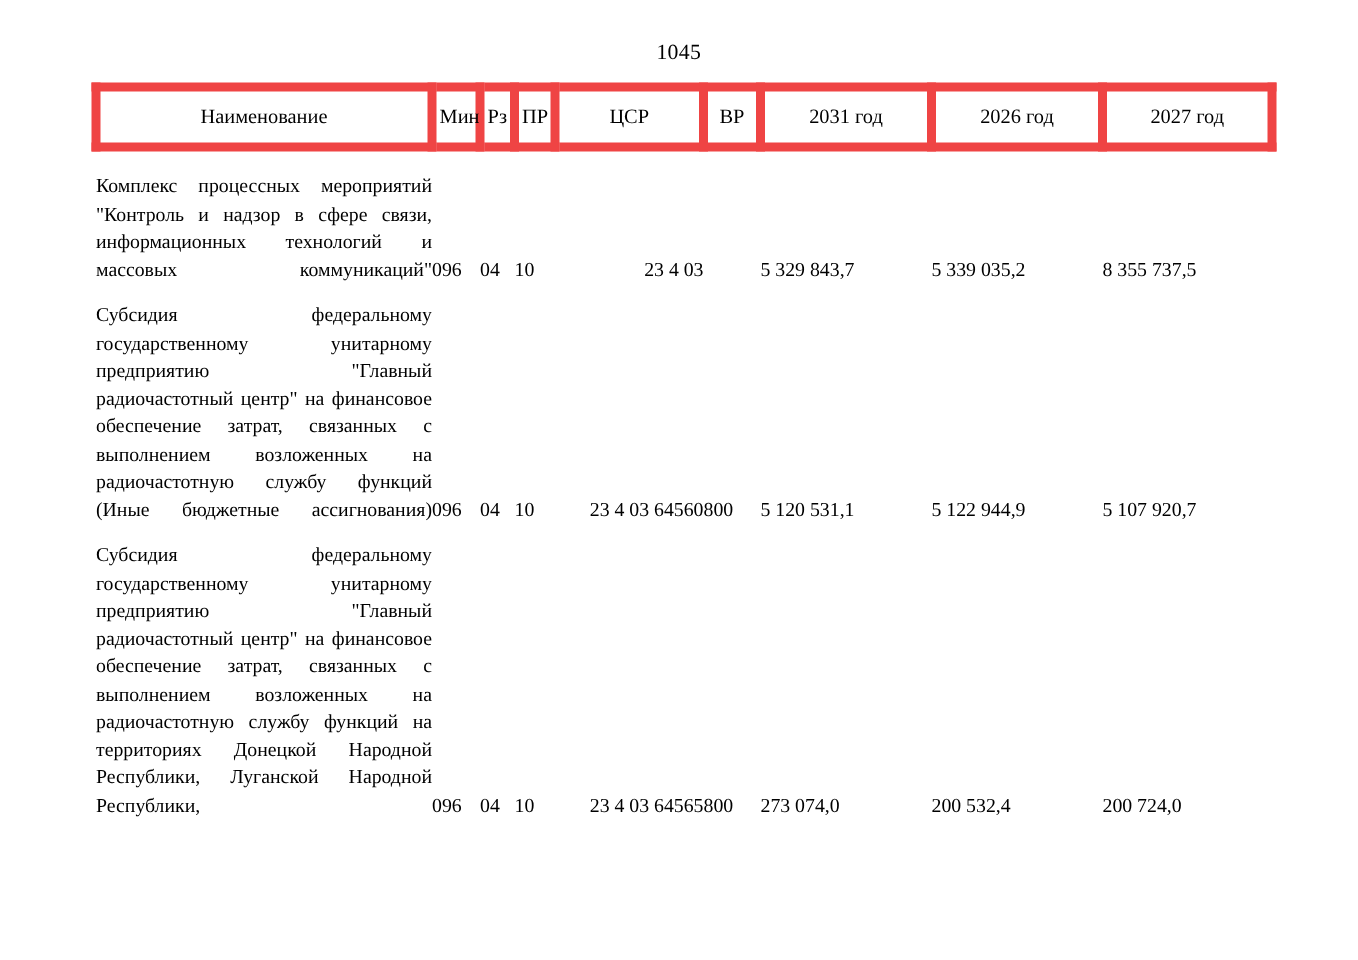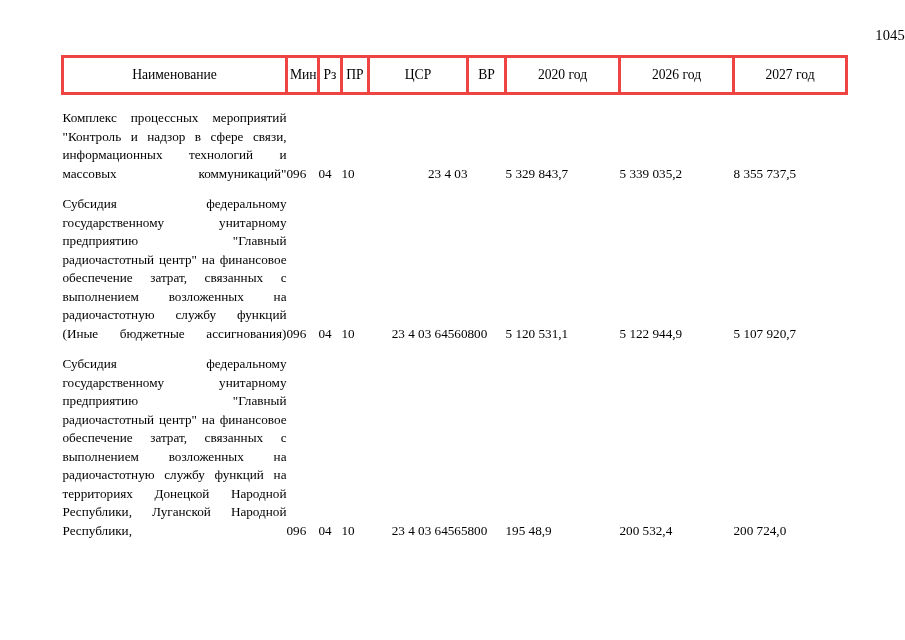--- a/index.html
+++ b/index.html
@@ -21,21 +21,21 @@
     width: 905px;
     height: 640px;
     background: #ffffff;
   }
 
   .page-number {
     position: absolute;
     top: 28px;
     left: 0;
     width: 905px;
-    text-align: right;
+    text-align: center;
     font-size: 14.5px;
     line-height: 1;
     letter-spacing: 0.2px;
   }
 
   .table-wrap {
     position: absolute;
     left: 61px;
     top: 55px;
     width: 784px;
@@ -43,21 +43,21 @@
 
   table.budget {
     border-collapse: collapse;
     width: 784px;
     table-layout: fixed;
     font-size: 13.2px;
   }
 
   
   table.budget thead th {
-    border: 3px solid #ef4444;
+    border: 6px solid #ef4444;
     height: 34px;
     padding: 0 2px;
     font-weight: normal;
     text-align: center;
     vertical-align: middle;
     font-size: 13.6px;
   }
 
   
   table.budget tbody td {
@@ -133,21 +133,21 @@
           <col class="c-y3">
       </colgroup>
       <thead>
         <tr>
           <th>Наименование</th>
           <th>Мин</th>
           <th>Рз</th>
           <th>ПР</th>
           <th>ЦСР</th>
           <th>ВР</th>
-          <th>2020 год</th>
+          <th>2031 год</th>
           <th>2026 год</th>
           <th>2027 год</th>
         </tr>
       </thead>
       <tbody>
 
         <tr class="gap-top">
           <td colspan="9"></td>
         </tr>
 
@@ -183,21 +183,21 @@
           <td colspan="9"></td>
         </tr>
 
         <tr>
           <td class="name-cell">Субсидия федеральному государственному унитарному предприятию "Главный радиочастотный центр" на финансовое обеспечение затрат, связанных с выполнением возложенных на радиочастотную службу функций на территориях Донецкой Народной Республики, Луганской Народной Республики,</td>
           <td class="code-cell">096</td>
           <td class="code-cell">04</td>
           <td class="code-cell">10</td>
           <td class="csr-cell">23 4 03 64565</td>
           <td class="code-cell">800</td>
-          <td class="money-cell">195 48,9</td>
+          <td class="money-cell">273 074,0</td>
           <td class="money-cell">200 532,4</td>
           <td class="money-cell">200 724,0</td>
         </tr>
 
       </tbody>
     </table>
   </div>
 
 </div>
 

